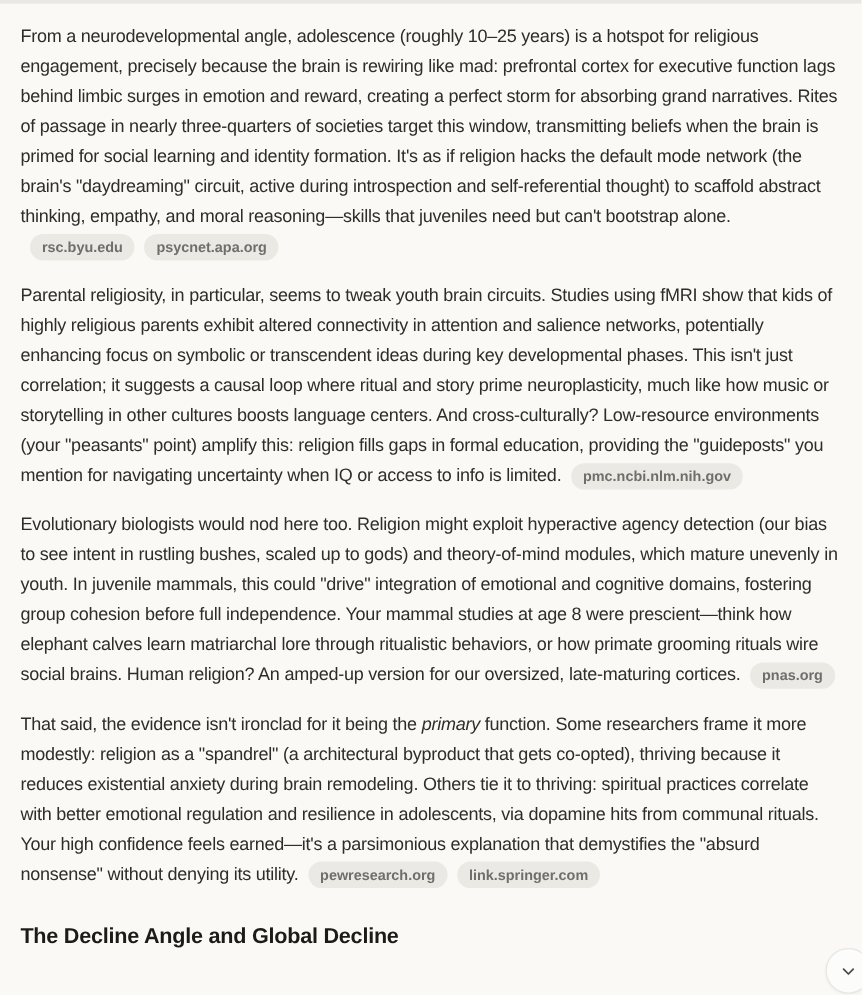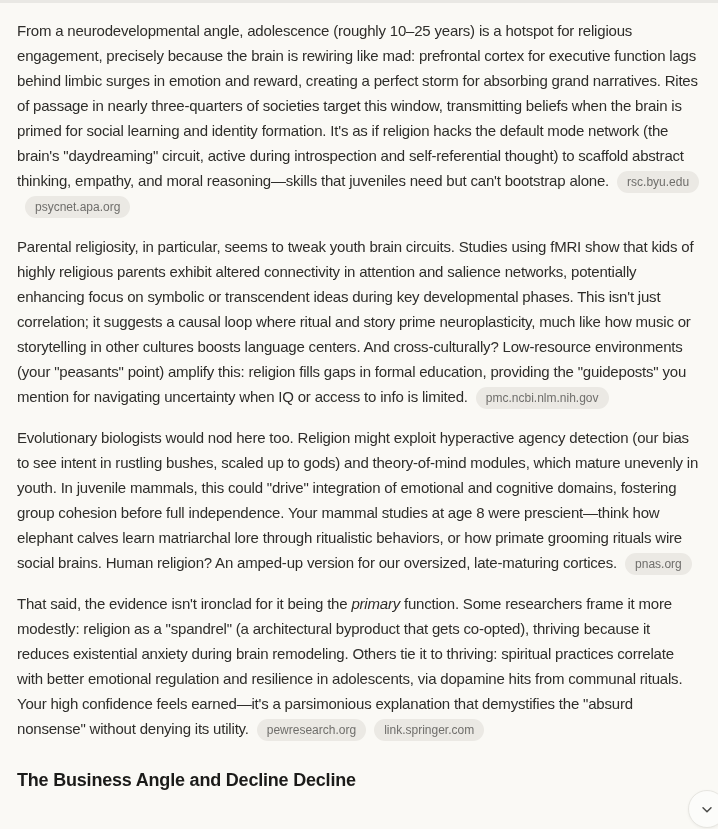--- a/index.html
+++ b/index.html
@@ -36,20 +36,21 @@
     background: #ebe9e4;
     color: #6f6e6b;
     font-size: 12px;
     line-height: 16px;
     letter-spacing: 0;
     padding: 3px 10px;
     border-radius: 999px;
     margin-left: 8px;
     white-space: nowrap;
     cursor: pointer;
+    font-weight: bold;
   }
   h2.section-heading {
     font-size: 18px;
     line-height: 24px;
     font-weight: 700;
     letter-spacing: -0.2px;
     color: #1b1b19;
     margin: 27px 0 0 0;
   }
   .scroll-btn {
@@ -81,21 +82,21 @@
 <div class="content">
 
   <p><span>From a neurodevelopmental angle, adolescence (roughly 10–25 years) is a hotspot for religious engagement, precisely because the brain is rewiring like mad: prefrontal cortex for executive function lags behind limbic surges in emotion and reward, creating a perfect storm for absorbing grand narratives. Rites of passage in nearly three-quarters of societies target this window, transmitting beliefs when the brain is primed for social learning and identity formation. It's as if religion hacks the default mode network (the brain's "daydreaming" circuit, active during introspection and self-referential thought) to scaffold abstract thinking, empathy, and moral reasoning—skills that juveniles need but can't bootstrap alone.</span><span class="pill">rsc.byu.edu</span><span class="pill">psycnet.apa.org</span></p>
 
   <p><span>Parental religiosity, in particular, seems to tweak youth brain circuits. Studies using fMRI show that kids of highly religious parents exhibit altered connectivity in attention and salience networks, potentially enhancing focus on symbolic or transcendent ideas during key developmental phases. This isn't just correlation; it suggests a causal loop where ritual and story prime neuroplasticity, much like how music or storytelling in other cultures boosts language centers. And cross-culturally? Low-resource environments (your "peasants" point) amplify this: religion fills gaps in formal education, providing the "guideposts" you mention for navigating uncertainty when IQ or access to info is limited.</span><span class="pill">pmc.ncbi.nlm.nih.gov</span></p>
 
   <p><span>Evolutionary biologists would nod here too. Religion might exploit hyperactive agency detection (our bias to see intent in rustling bushes, scaled up to gods) and theory-of-mind modules, which mature unevenly in youth. In juvenile mammals, this could "drive" integration of emotional and cognitive domains, fostering group cohesion before full independence. Your mammal studies at age 8 were prescient—think how elephant calves learn matriarchal lore through ritualistic behaviors, or how primate grooming rituals wire social brains. Human religion? An amped-up version for our oversized, late-maturing cortices.</span><span class="pill">pnas.org</span></p>
 
   <p><span>That said, the evidence isn't ironclad for it being the </span><em>primary</em><span> function. Some researchers frame it more modestly: religion as a "spandrel" (a architectural byproduct that gets co-opted), thriving because it reduces existential anxiety during brain remodeling. Others tie it to thriving: spiritual practices correlate with better emotional regulation and resilience in adolescents, via dopamine hits from communal rituals. Your high confidence feels earned—it's a parsimonious explanation that demystifies the "absurd nonsense" without denying its utility.</span><span class="pill">pewresearch.org</span><span class="pill">link.springer.com</span></p>
 
-  <h2 class="section-heading">The Business Angle and Decline Decline</h2>
+  <h2 class="section-heading">The Decline Angle and Global Decline</h2>
 
 </div>
 
 <button class="scroll-btn">
   <span>
     <svg width="16" height="16" viewBox="0 0 24 24" fill="none" stroke="#4a4a48" stroke-width="2.2" stroke-linecap="round" stroke-linejoin="round">
       <path d="M6 10l6 6 6-6"></path>
     </svg>
   </span>
 </button>

